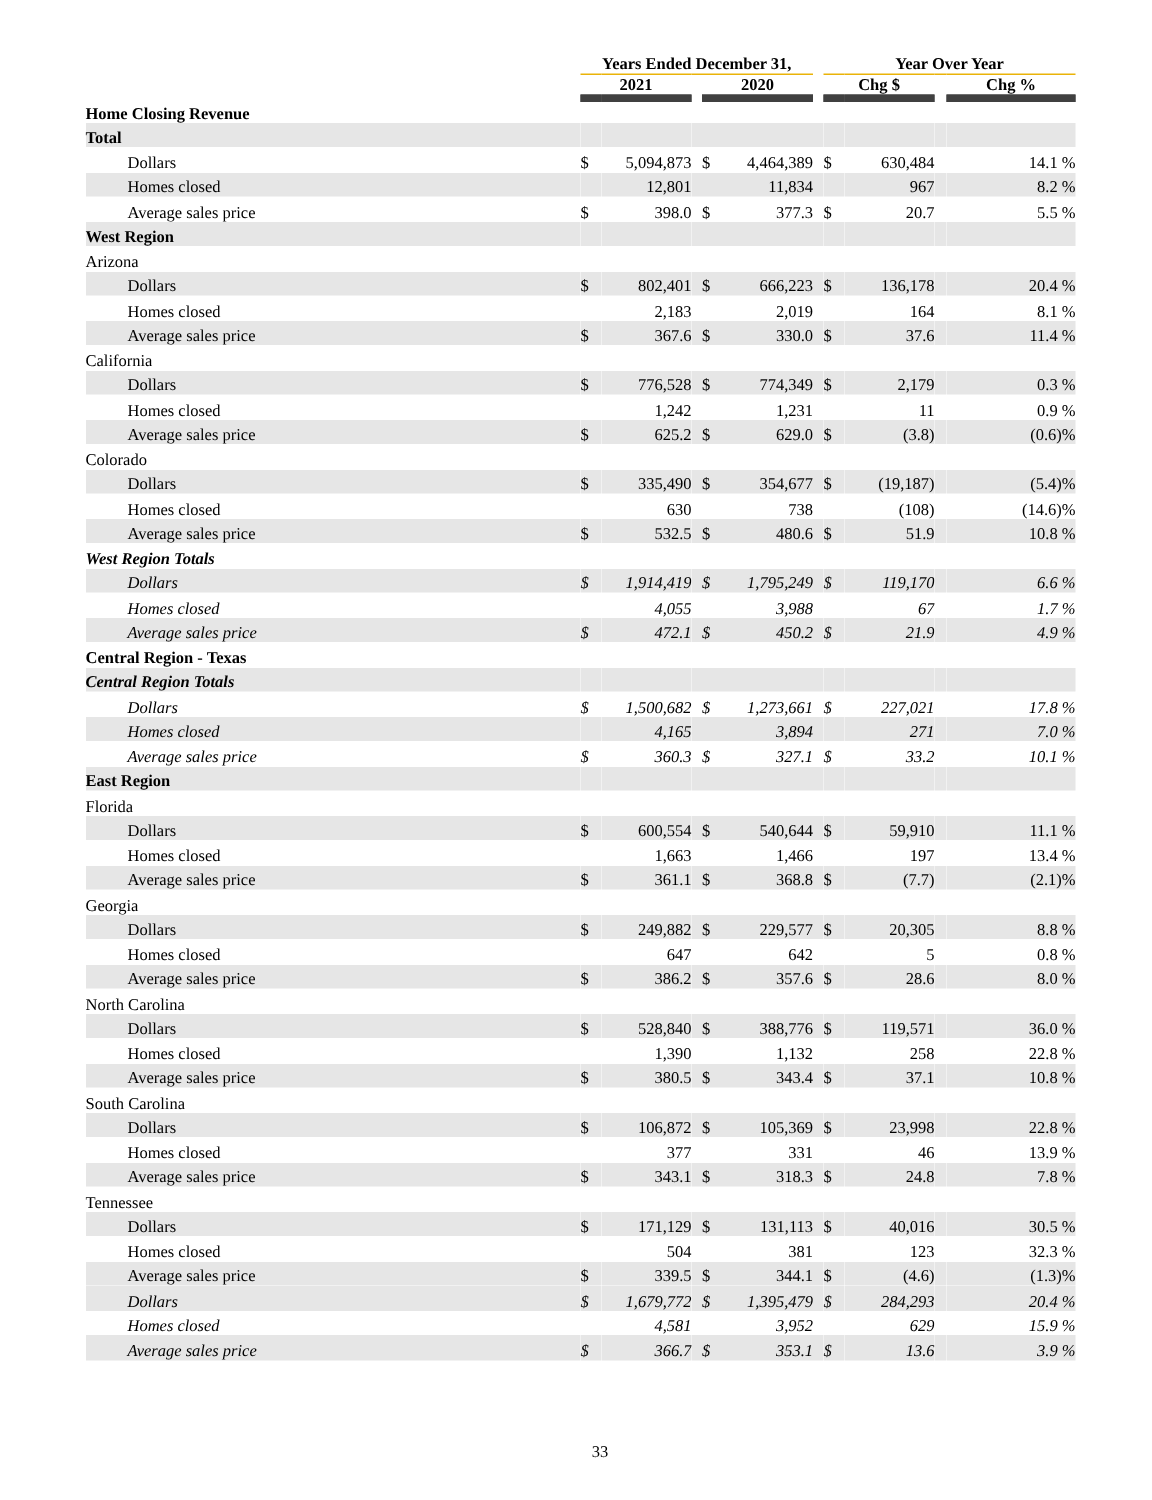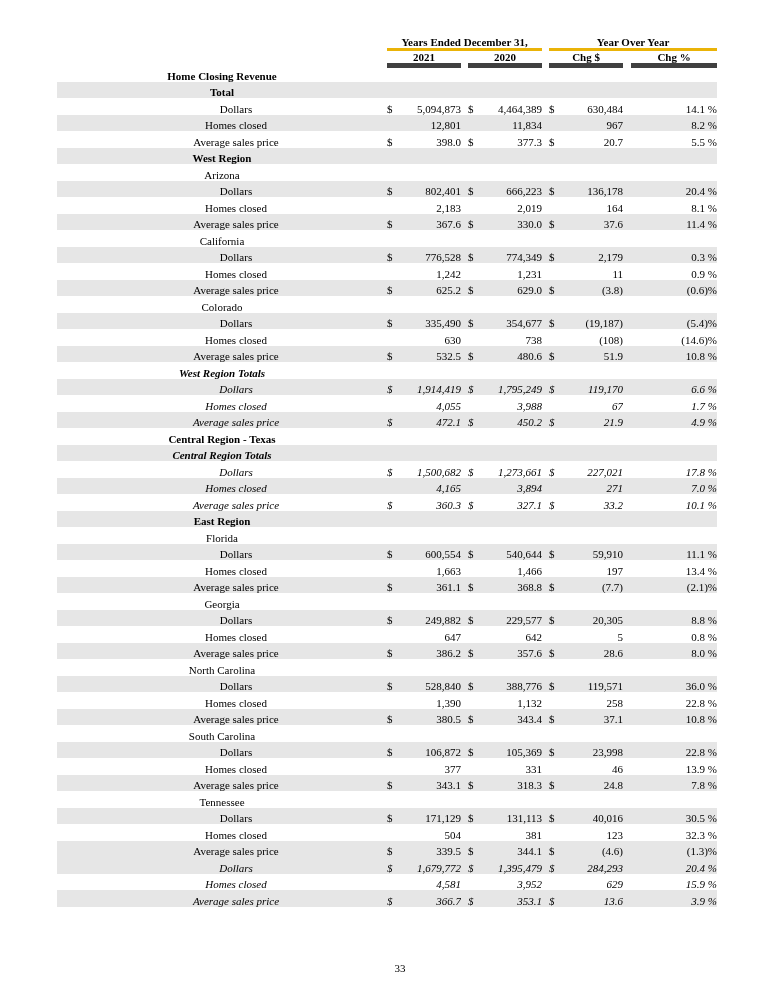--- a/index.html
+++ b/index.html
@@ -11,23 +11,23 @@
   }
   .page{position:relative;width:768px;height:1000px;background:#fff;overflow:hidden;}
   table.fin{
     position:absolute;left:57px;top:33px;width:660px;
     border-collapse:collapse;table-layout:fixed;
     font-size:11px;line-height:1;
   }
   table.fin td{padding:0;vertical-align:bottom;white-space:nowrap;overflow:hidden;}
   thead tr{height:16px;}
   tbody tr{height:16.5px;}
-  .grp{font-weight:bold;text-align:center;border-bottom:3px solid #eab308;padding-bottom:2px;}
+  .grp{font-weight:bold;text-align:center;border-bottom:1px solid #eab308;padding-bottom:2px;}
   .colh{font-weight:bold;text-align:center;border-bottom:5px solid #404040;padding-bottom:2px;}
-  td.lbl{text-align:center;}
+  td.lbl{text-align:left;}
   td.lbl.indent{padding-left:28px;}
   td.usd{text-align:left;padding-left:4px;padding-bottom:3px;}
   td.val{text-align:right;padding-right:2px;padding-bottom:3px;}
   td.pct{text-align:right;padding-right:3px;padding-bottom:3px;}
   td.lbl{padding-bottom:3px;}
   tr.shaded{background:var(--shade,#e6e6e6);}
   tr.bold td.lbl{font-weight:bold;}
   tr.italic td{font-style:italic;}
   tr.bold-italic td.lbl{font-weight:bold;font-style:italic;}
   .page-number{

